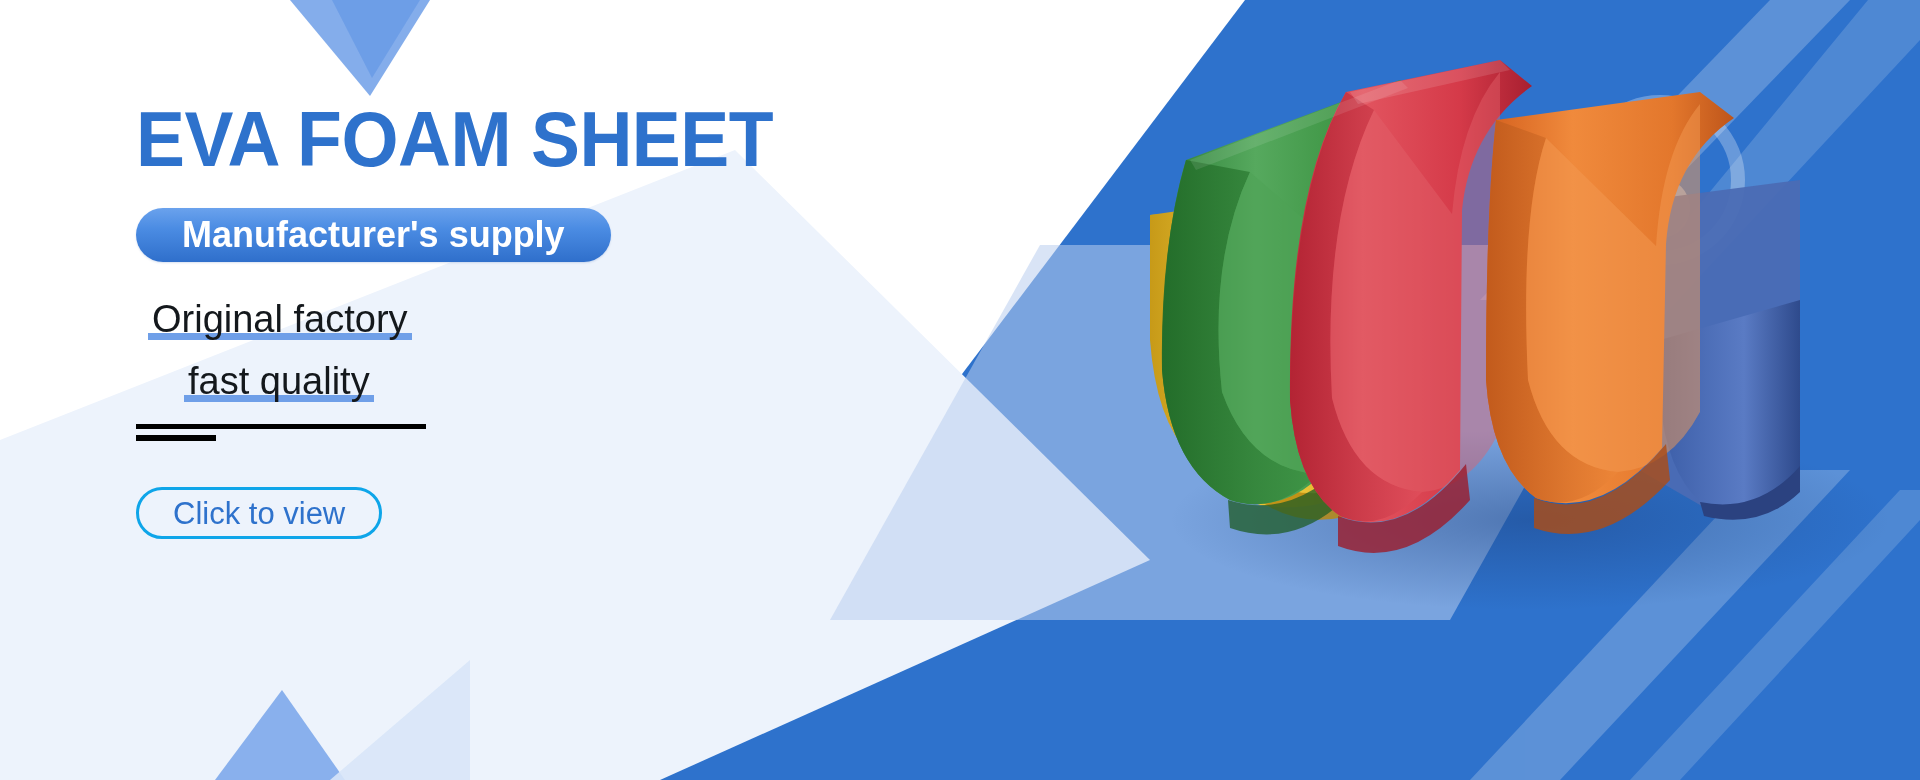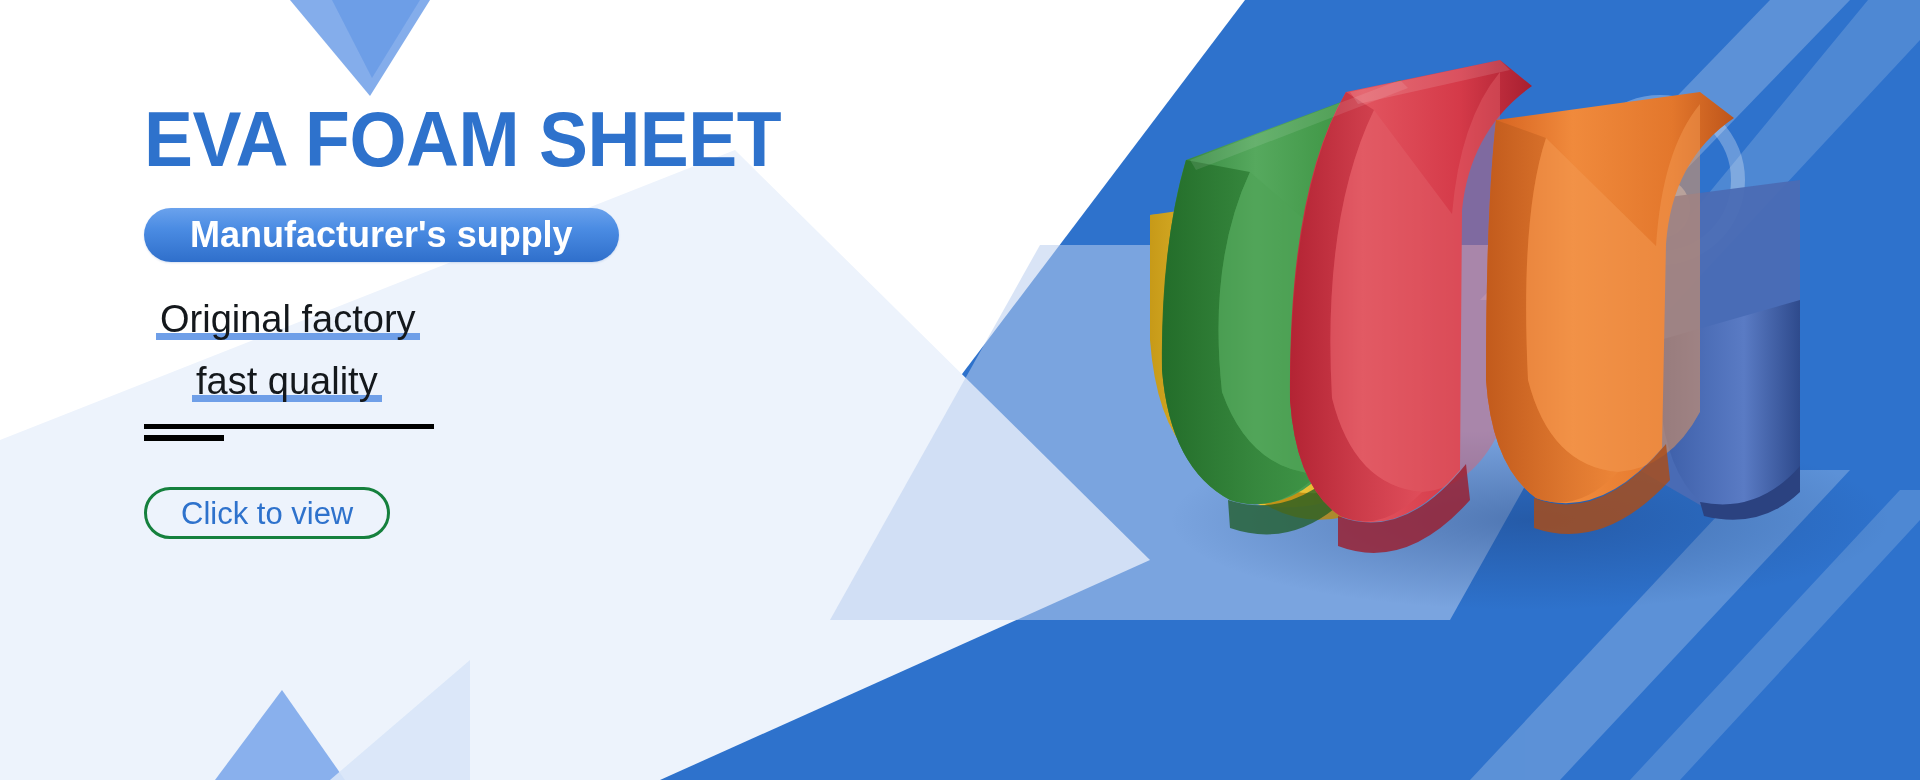--- a/index.html
+++ b/index.html
@@ -16,21 +16,21 @@
     background:#ffffff;
   }
 
   
   .bg-layer { position:absolute; inset:0; overflow:hidden; }
   .bg-svg { position:absolute; top:0; left:0; width:1920px; height:780px; display:block; }
 
   
   .content {
     position:absolute;
-    left:144px; top:96px;
+    left:136px; top:96px;
     width:780px;
     z-index:40;
   }
 
   .title {
     font-family:"Liberation Sans", sans-serif;
     font-weight:bold;
     font-size:78px;
     line-height:86px;
     letter-spacing:-0.5px;
@@ -105,21 +105,21 @@
     background:#000000;
   }
 
   .cta {
     margin-top:46px;
     display:inline-flex;
     align-items:center;
     justify-content:center;
     height:52px;
     padding:0 34px;
-    border:3px solid #15803d;
+    border:3px solid #0ea5e9;
     border-radius:26px;
     background:transparent;
     color:#2E72CC;
     font-size:31px;
     line-height:1;
     white-space:nowrap;
     cursor:pointer;
     font-family:"Liberation Sans", sans-serif;
   }
 

